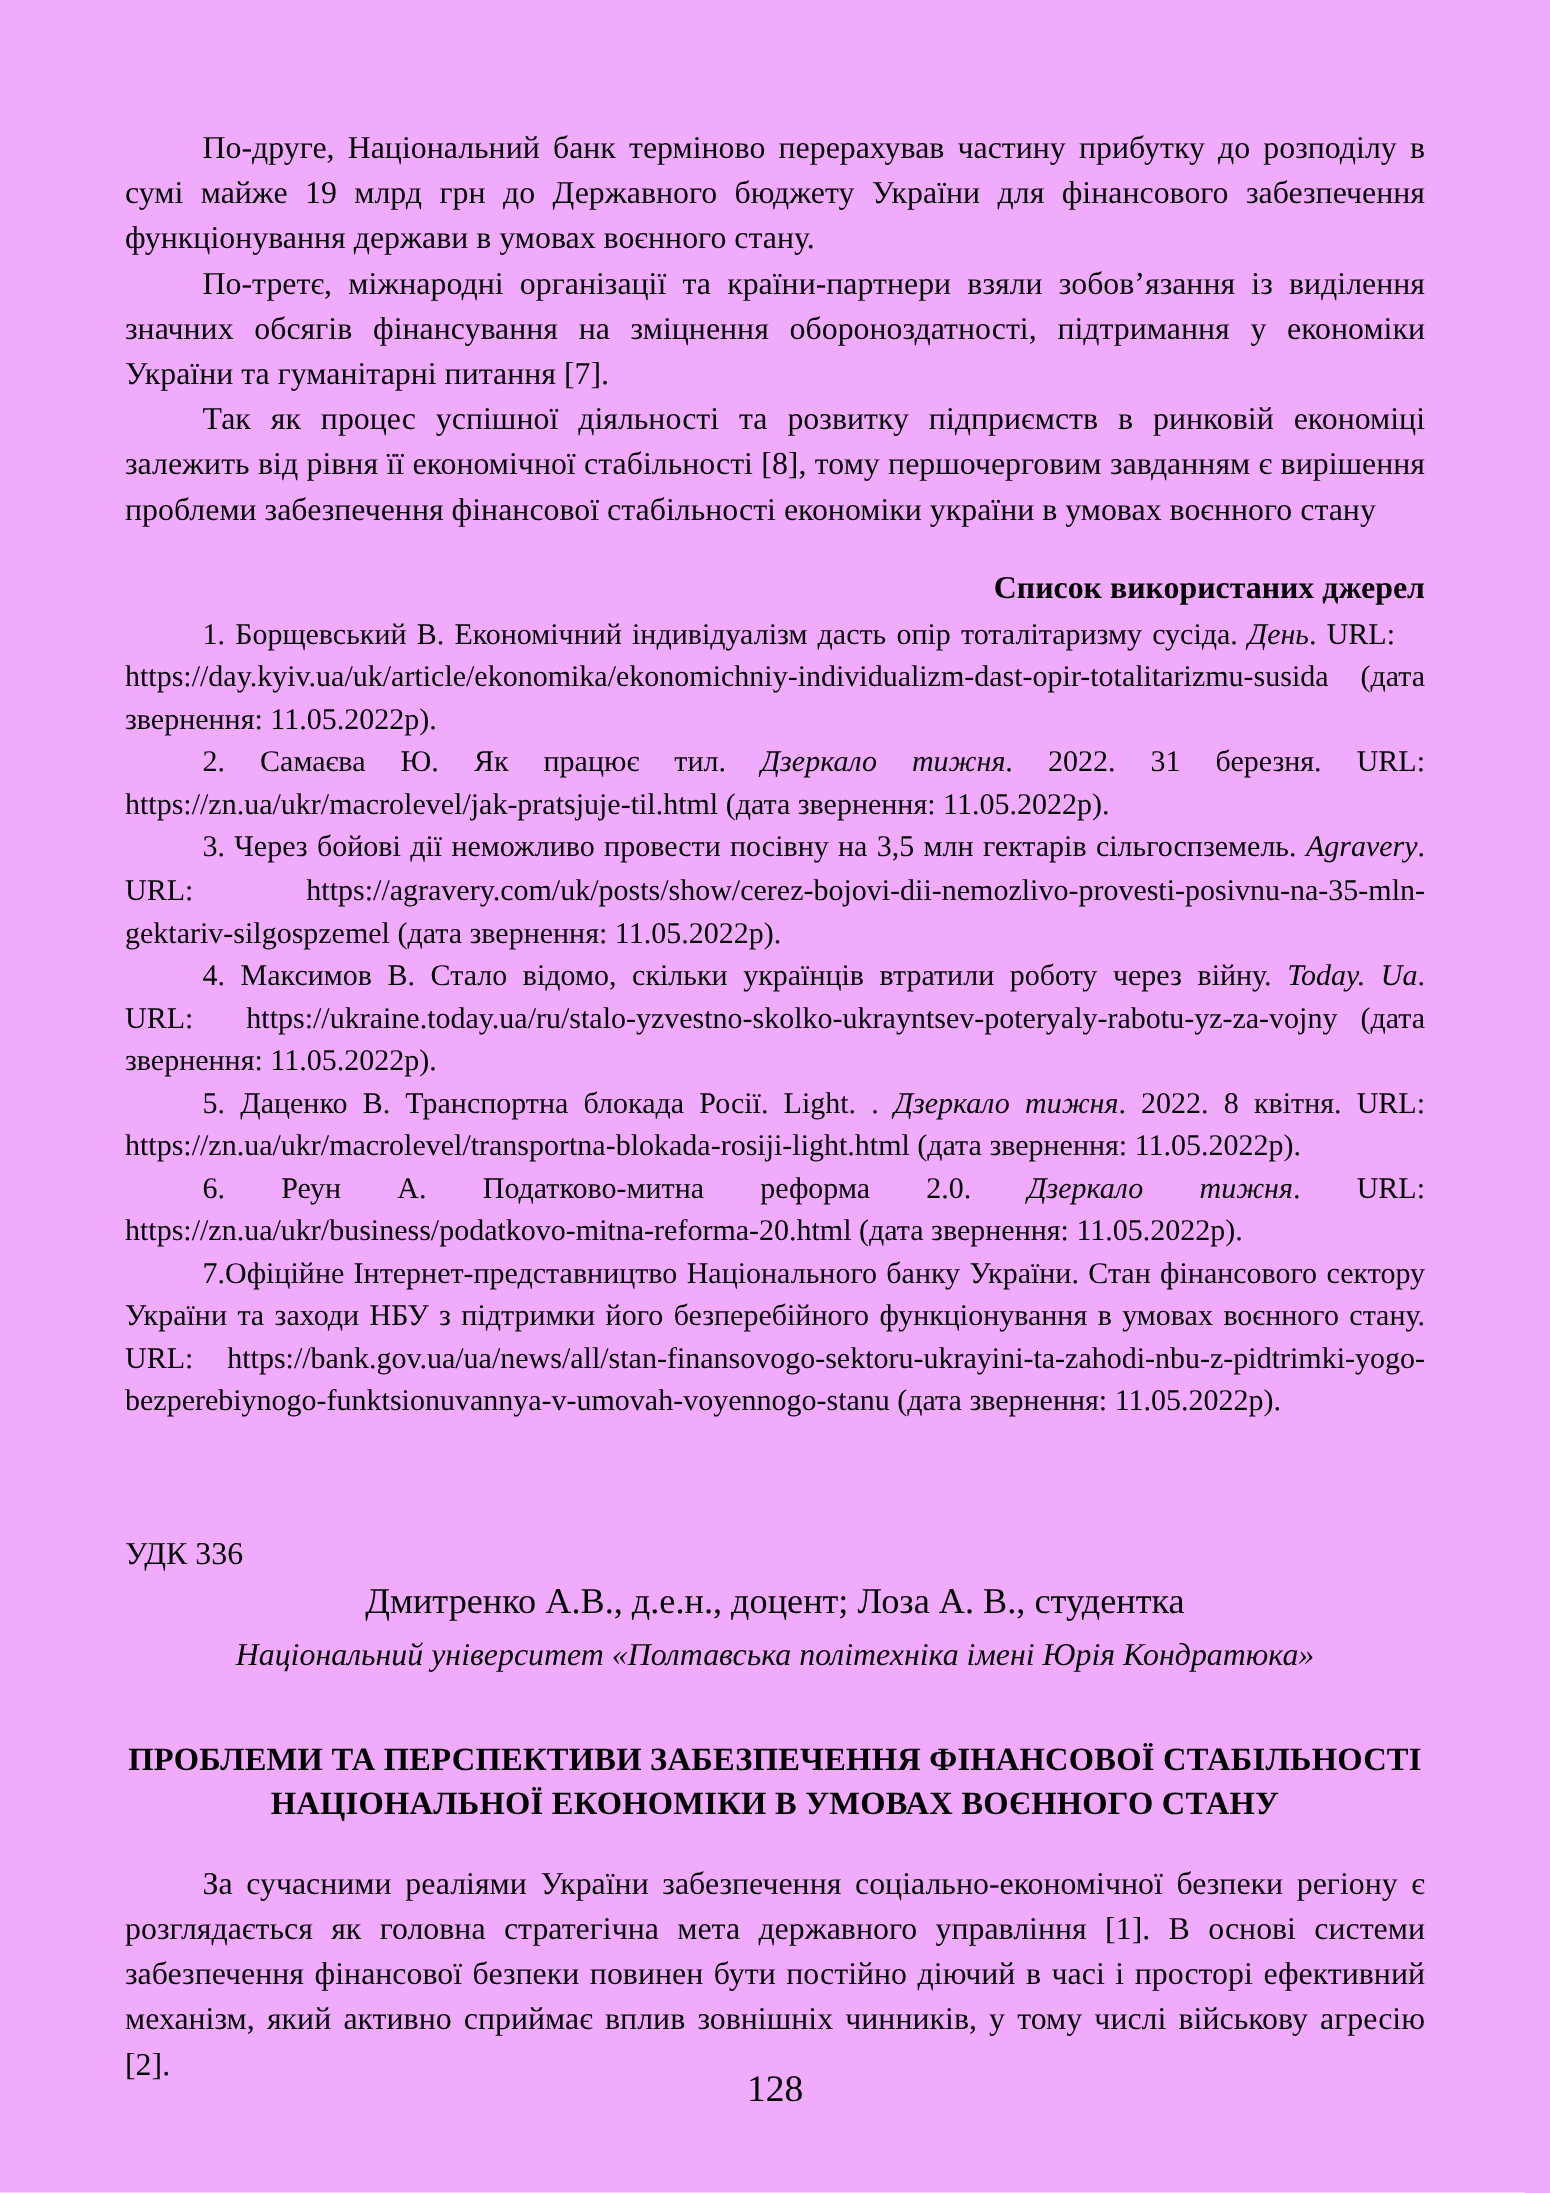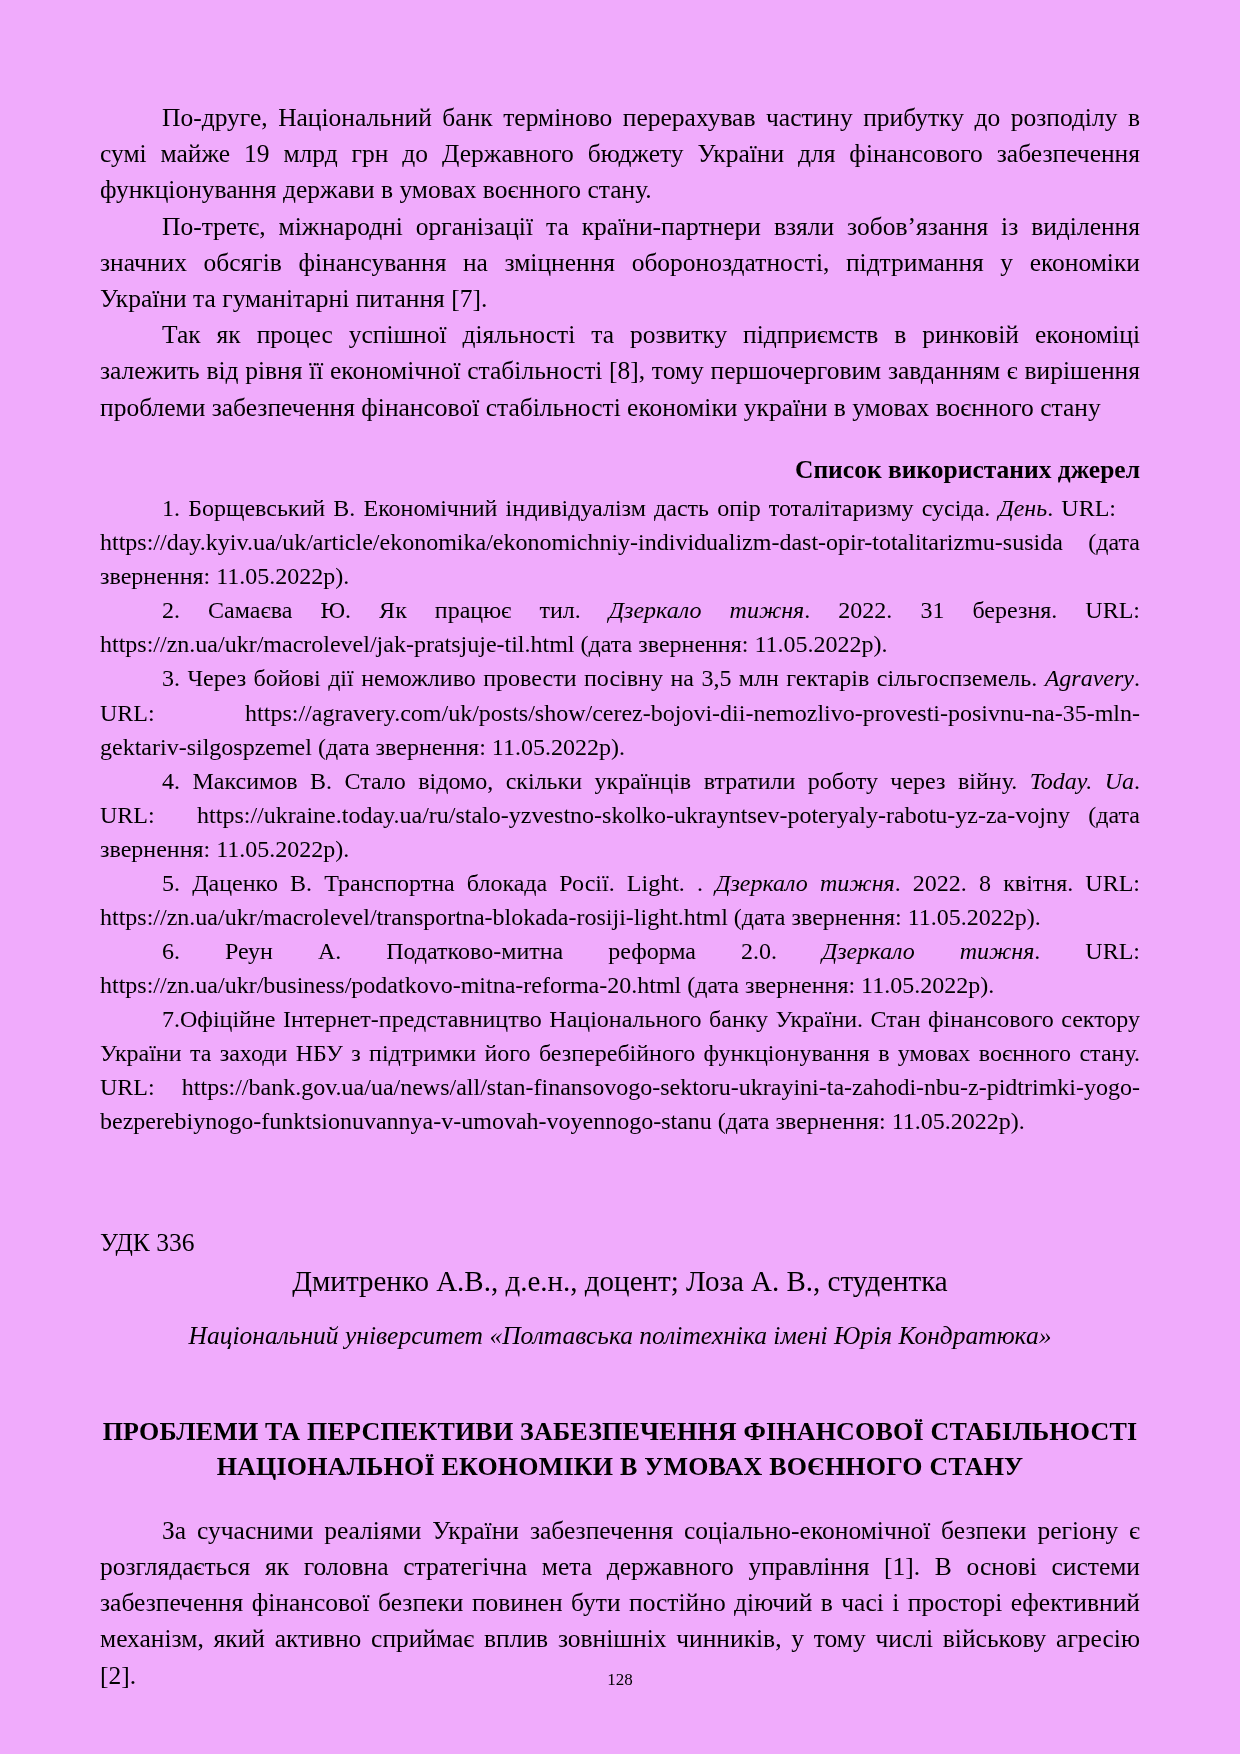--- a/index.html
+++ b/index.html
@@ -60,21 +60,21 @@
     line-height: 1.42;
     text-align: left;
   }
   .author-line {
     margin: 0;
     font-size: 29px;
     line-height: 1.42;
     text-align: center;
   }
   .affil-line {
-    margin: 16px;
+    margin: 4px;
     font-size: 25.5px;
     font-style: italic;
     line-height: 1.42;
     text-align: center;
   }
   .article-title {
     margin: 0;
     padding-top: 44px;
     padding-bottom: 28px;
     font-size: 26px;
@@ -82,21 +82,21 @@
     text-align: center;
     line-height: 1.36;
     letter-spacing: 0.2px;
   }
   .page-number {
     position: absolute;
     left: 0;
     right: 0;
     bottom: 64px;
     text-align: center;
-    font-size: 17px;
+    font-size: 30px;
     line-height: 1.2;
   }
 </style>
 </head>
 <body>
 
 <div class="page">
   <div class="content">
 
     <p class="body-par">По-друге, Національний банк терміново перерахував частину прибутку до розподілу в сумі майже 19 млрд грн до Державного бюджету України для фінансового забезпечення функціонування держави в умовах воєнного стану.</p>

